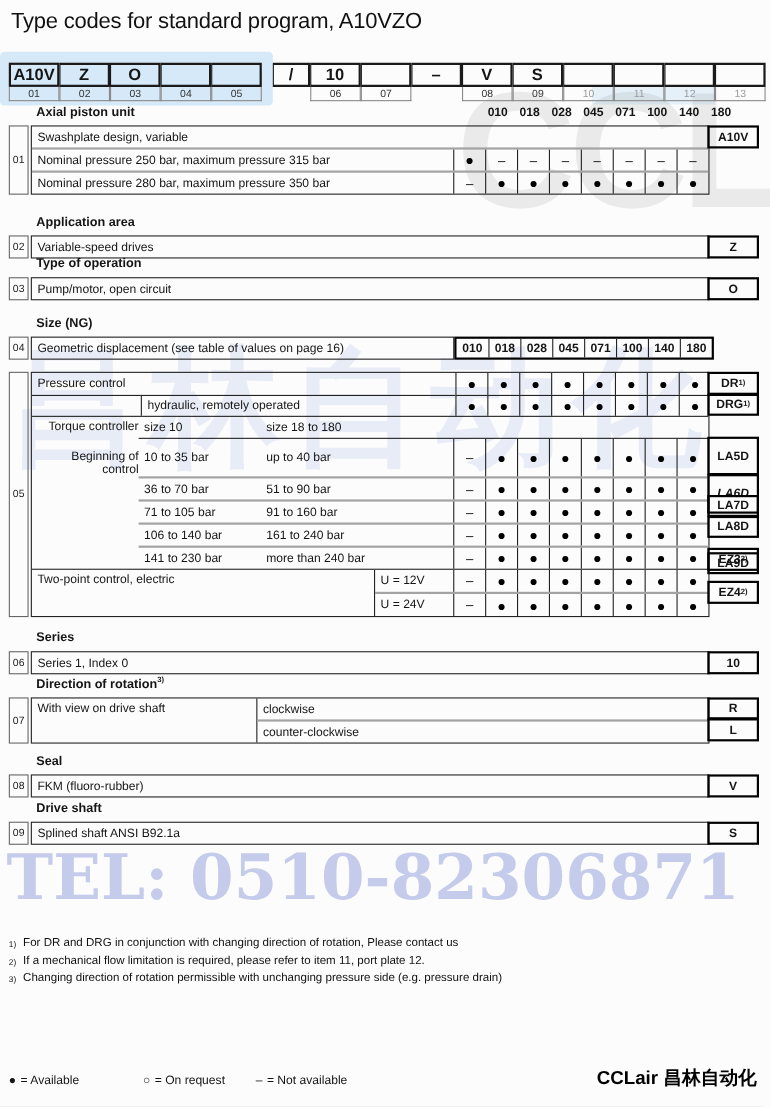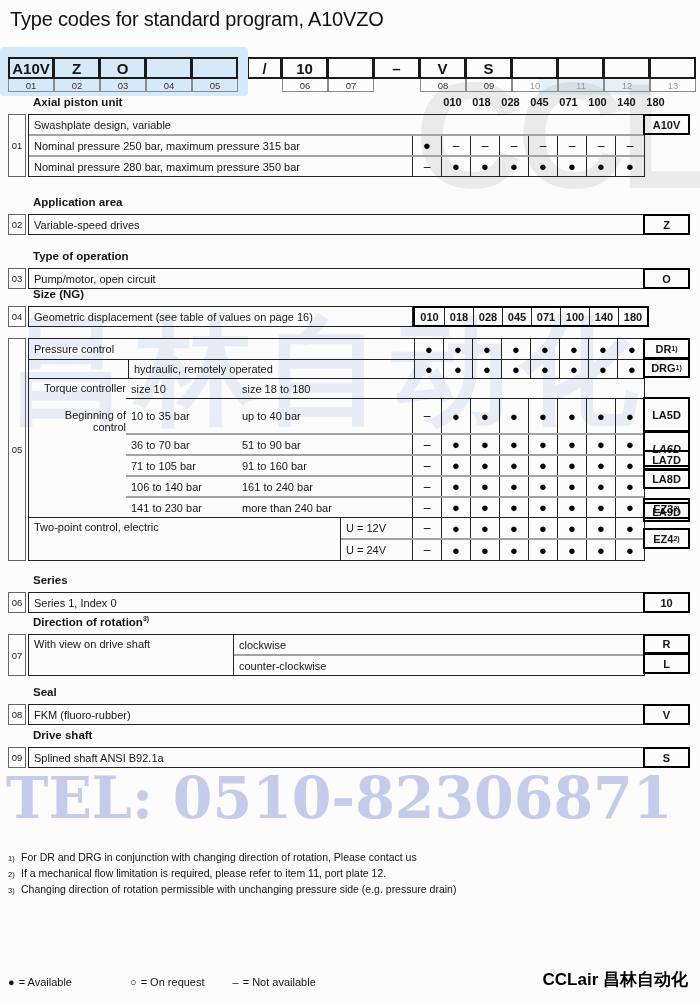--- a/index.html
+++ b/index.html
@@ -219,21 +219,21 @@
                 <div class="cell w-wide">Variable-speed drives</div>
               </div>
             </div>
           <div class="codebox" style="top:0;height:21px;">
               <span>Z</span>
             </div>
         </div>
       </div>
     </div>
 
-    <div class="sec" style="top:250px;">
+    <div class="sec" style="top:234px;">
       <div class="sec-head">Type of operation</div>
       <div class="sec-body">
         <div class="numbox">03</div>
         <div class="tblwrap">
           <div class="mainbox">
               <div class="row h19">
                 <div class="cell w-wide">Pump/motor, open circuit</div>
               </div>
             </div>
           <div class="codebox" style="top:0;height:21px;">

